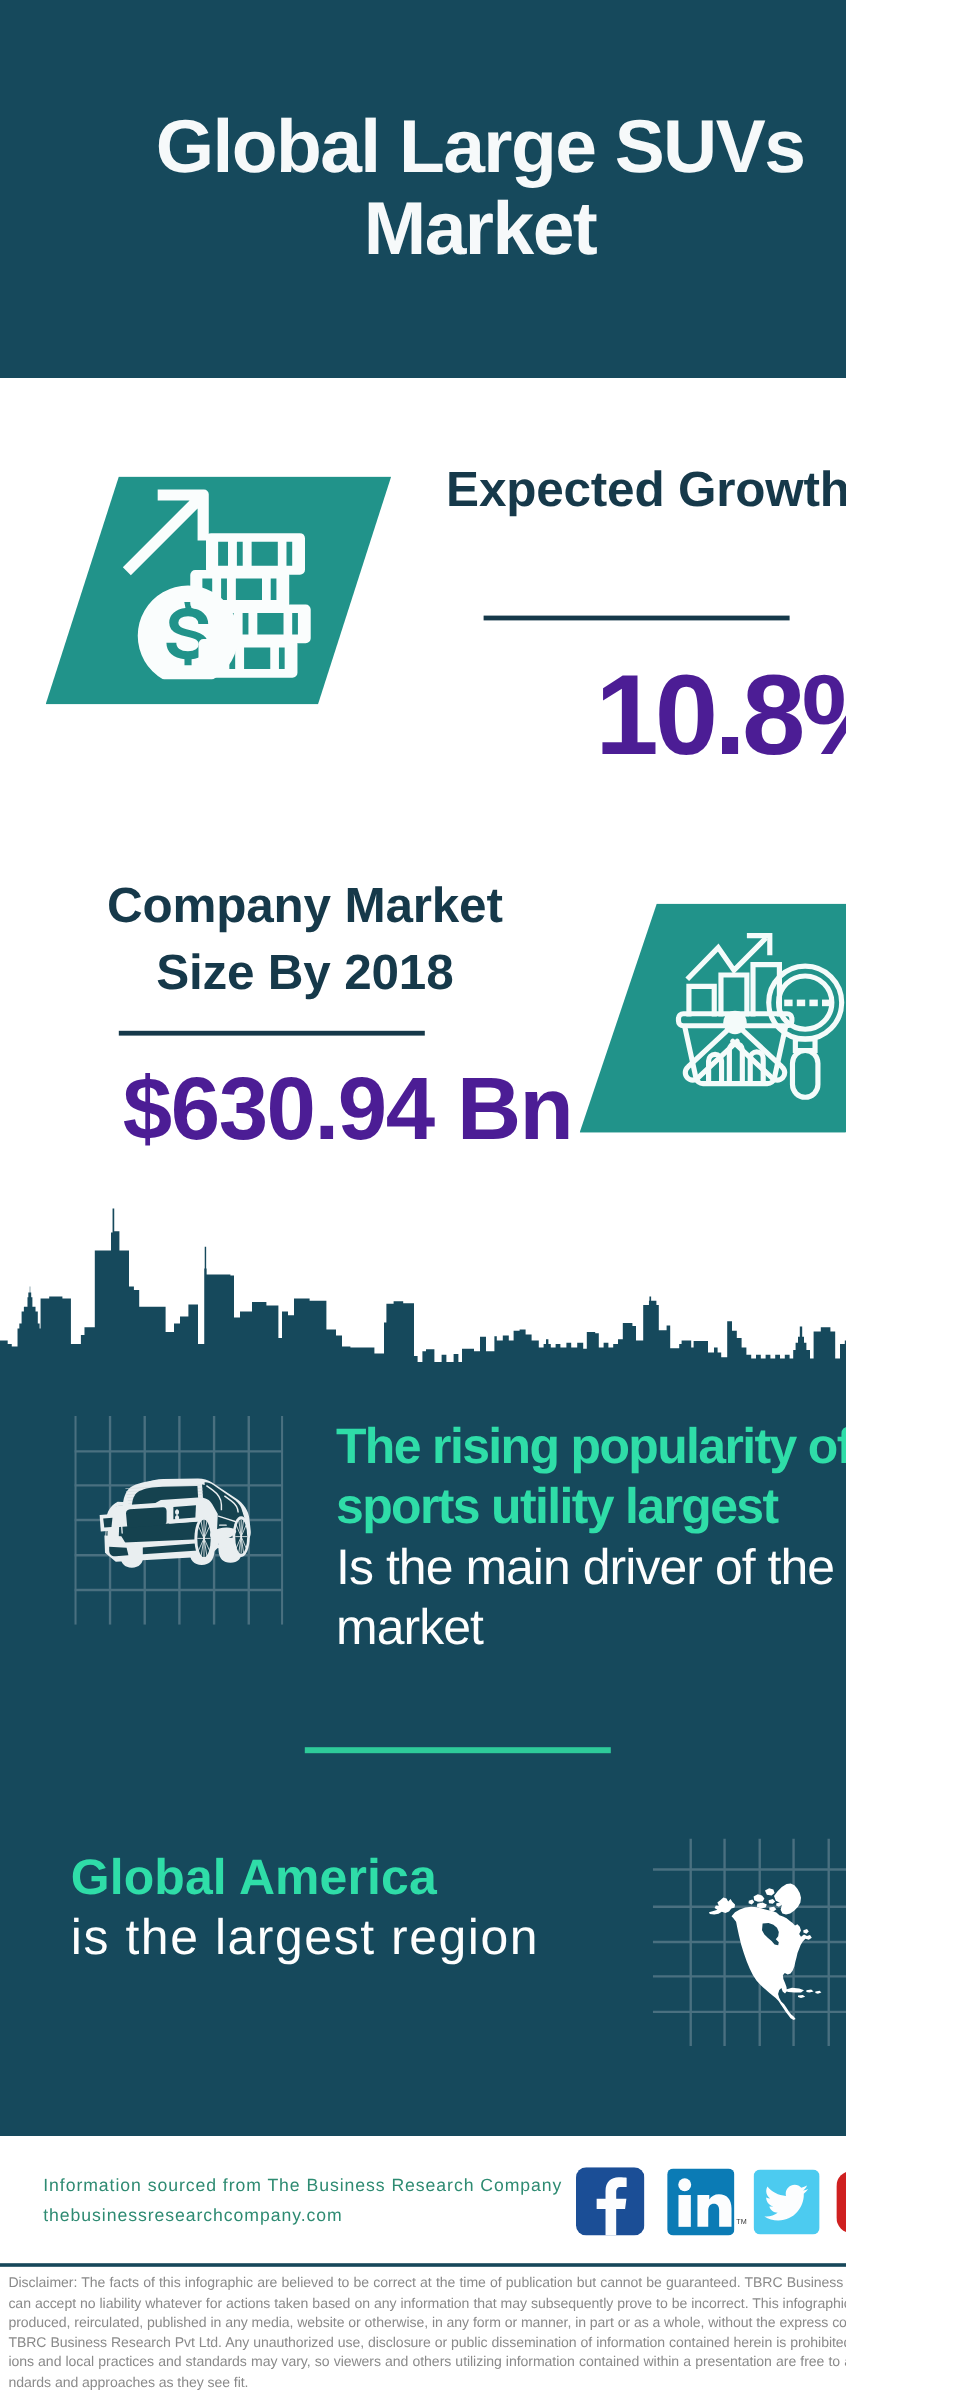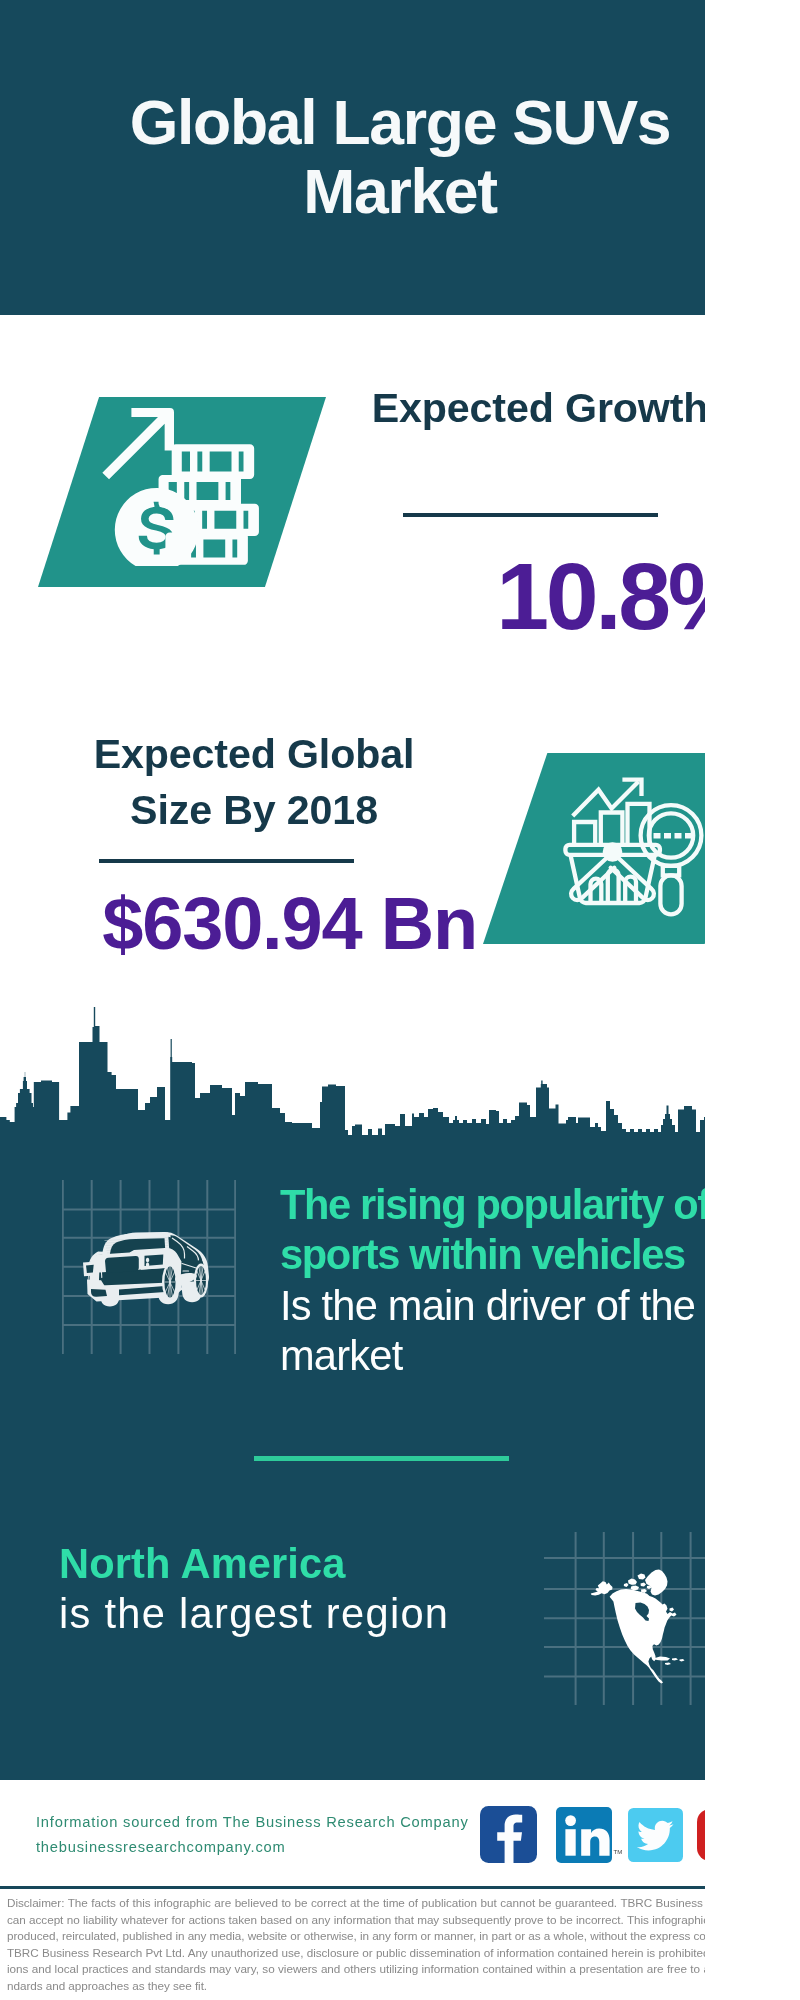--- a/index.html
+++ b/index.html
@@ -141,21 +141,21 @@
  <g fill="#f4fbfa">
   <rect x="92.5" y="62" width="7" height="5.5"></rect>
   <rect x="103" y="62" width="7" height="5.5"></rect>
   <rect x="113.5" y="62" width="7" height="5.5"></rect>
   <rect x="124" y="62" width="7" height="5.5"></rect>
  </g>
 </svg></div>
   </div>
   <div class="blk2">
     <div class="stat-title">
-      <div>Expected Global</div>
+      <div>Company Market</div>
       <div>Size By 2018</div>
     </div>
     <div class="rule"></div>
     <div class="stat-value">$630.94 Bn</div>
   </div>
 
   <div class="sky"><svg class="skyline" viewBox="0 0 800 132" width="800" height="132" preserveAspectRatio="none">
         <path fill="#16495c" d="M0 132 L0 112 H6.4 V115 H9.8 V117 H14.6 V102 H16.1 V98 H18 V88 H19.9 V84 H22.9 V76 H23.6 V72 H24.8 V67 H25.2 V72 H26 V76 H27 V84 H29.6 V88 H31.5 V98 H33 V102 H33.8 V77 H41 V75.5 H52 V77 H59.1 V115 H67.4 V107.5 H70.4 V101 H79 V37 H92.5 V22 H93.8 V2 H95.2 V21 H99.5 V37 H107.5 V67 H111.6 V70 H116 V84 H138 V105 H145 V98 H150 V92 H157 V82 H165 V115 H169.8 V115 H170.2 V52 H170.6 V34 H171.4 V34 H171.8 V52 H172.2 V57 H192 V58 H195 V93 H200 V88 H210 V80 H222 V83 H232 V110 H235 V88 H240 V91 H245 V77 H258 V79 H272 V103 H280 V108 H285 V117 H292 V118 H312 V123 H320 V97 H322 V81.4 H328 V79.4 H336 V81 H345 V125 H348 V132 H352 V121 H355 V119.4 H362 V130 H368 V124 H372 V130 H378 V123.4 H382 V130.6 H385 V119 H395 V121 H400 V109 H405 V121 H412 V108.6 H414 V112 H419 V108 H424 V112 H428 V104 H433 V103 H438 V107 H443 V112 H449 V118 H453 V115 H455 V111 H457 V115 H459 V118 H463 V115 H467 V118 H472 V114 H476 V118 H481 V114 H486 V119 H489 V105 H493 V105 H496 V106 H499 V118 H503 V114 H507 V118 H511 V115 H515 V111 H519 V97.5 H527 V100 H530 V112 H533 V112 H536 V82.5 H540.8 V79 H541.2 V75.5 H542.2 V75.5 H542.6 V79 H547 V82.5 H549 V103.5 H554.5 V103.5 H555.5 V99.5 H557.5 V99.5 H558.5 V118.5 H563 V118.5 H566 V115 H568 V112 H573 V112 H576 V118 H578 V112.5 H588 V112.5 H590 V122 H595 V118 H598 V122 H601 V126 H606 V96 H610 V104 H614 V110 H618 V118 H622 V124 H626 V127 H630 V124 H634 V127 H638 V124 H642 V127 H646 V124 H650 V127 H654 V124 H658 V127 H661 V120 H663 V114 H665 V109 H666.5 V100.5 H667.5 V100.5 H668.5 V109 H670 V114 H672 V120 H675 V127 H678 V104.5 H684 V101 H692 V104.5 H696 V127 H700 V115 H704 V112 H709 V110 H712 V108 H714 V94.5 H716 V87 H717.5 V66 H718.5 V66 H720 V87 H722 V94.5 H726 V97 H731 V110 H733 V119.5 H738 V116 H744 V112 H750 V110 H752 V105 H754 V105 H756 V110 H761 V107 H766 V105 H771 V106 H775 V111 H779 V121 H784 V117 H790 V122 H795 V119 H800 V123 H800 V132 Z"></path>
       </svg></div>
   <div class="dark"></div>
@@ -247,21 +247,21 @@
  </g>
 
  <path fill="#e9eef0" d="M94 49.5 C99 46.5 105.5 45.2 111 46.5 C114.5 47.3 115.5 49.2 113 51.5
    C108.5 55.5 100.5 57.5 95.5 56 C92.5 55 91.5 51.2 94 49.5 Z"></path>
  <path fill="#e9eef0" d="M95 61 L112 59.5 L112.5 62 L95.5 63.5 Z"></path>
 </svg></div>
   </div>
 
   <div class="copy copy-driver">
     <div class="hl">The rising popularity of</div>
-    <div class="hl">sports within vehicles</div>
+    <div class="hl">sports utility largest</div>
     <div class="nm">Is the main driver of the</div>
     <div class="nm">market</div>
   </div>
   <div class="teal-rule"></div>
 
   <div class="grid-wrap grid-region">
     <svg class="grid-svg" viewBox="0 0 176 173" width="176" height="173">
    <g stroke="#4a7080" stroke-width="2">
      <path d="M31.6 0 V173 M59.8 0 V173 M89.1 0 V173 M117.3 0 V173 M146.6 0 V173"></path>
      <path d="M0 25.9 H176 M0 56.9 H176 M0 86.3 H176 M0 115 H176 M0 144.6 H176"></path>
@@ -313,21 +313,21 @@
 
  <g fill="#16495c">
   <path d="M48.5 41 L53.5 40.5 L57.5 42 L60.5 44.5 L62 48 L61.5 51.5
            L59.5 54 L62 56.5 L61.5 59 L58.5 58.5 L56 55.5 L53 53
            L50 50 L48 46.5 Z"></path>
  </g>
 </svg></div>
   </div>
 
   <div class="copy copy-region">
-    <div class="hl">North America</div>
+    <div class="hl">Global America</div>
     <div class="nm">is the largest region</div>
   </div>
 
   <div class="src" style="top:1815px;">Information sourced from The Business Research Company</div>
   <div class="src" style="top:1839.5px;">thebusinessresearchcompany.com</div>
   <div class="social">
     <a class="soc soc-fb">
       <svg viewBox="0 0 57 57" width="57" height="57">
         <rect x="0" y="0" width="57" height="57" rx="8.5" fill="#1b4e96"></rect>
         <path fill="#fcfdfe" d="M33.5 57 V34.8 h7.4 l1.1 -8.6 h-8.5 v-5.5 c0 -2.5 0.7 -4.2 4.2 -4.2 h4.5 V8.8 c-0.8 -0.1 -3.5 -0.35 -6.6 -0.35 c-6.5 0 -11 4 -11 11.3 v6.45 h-7.4 v8.6 h7.4 V57 Z"></path>

